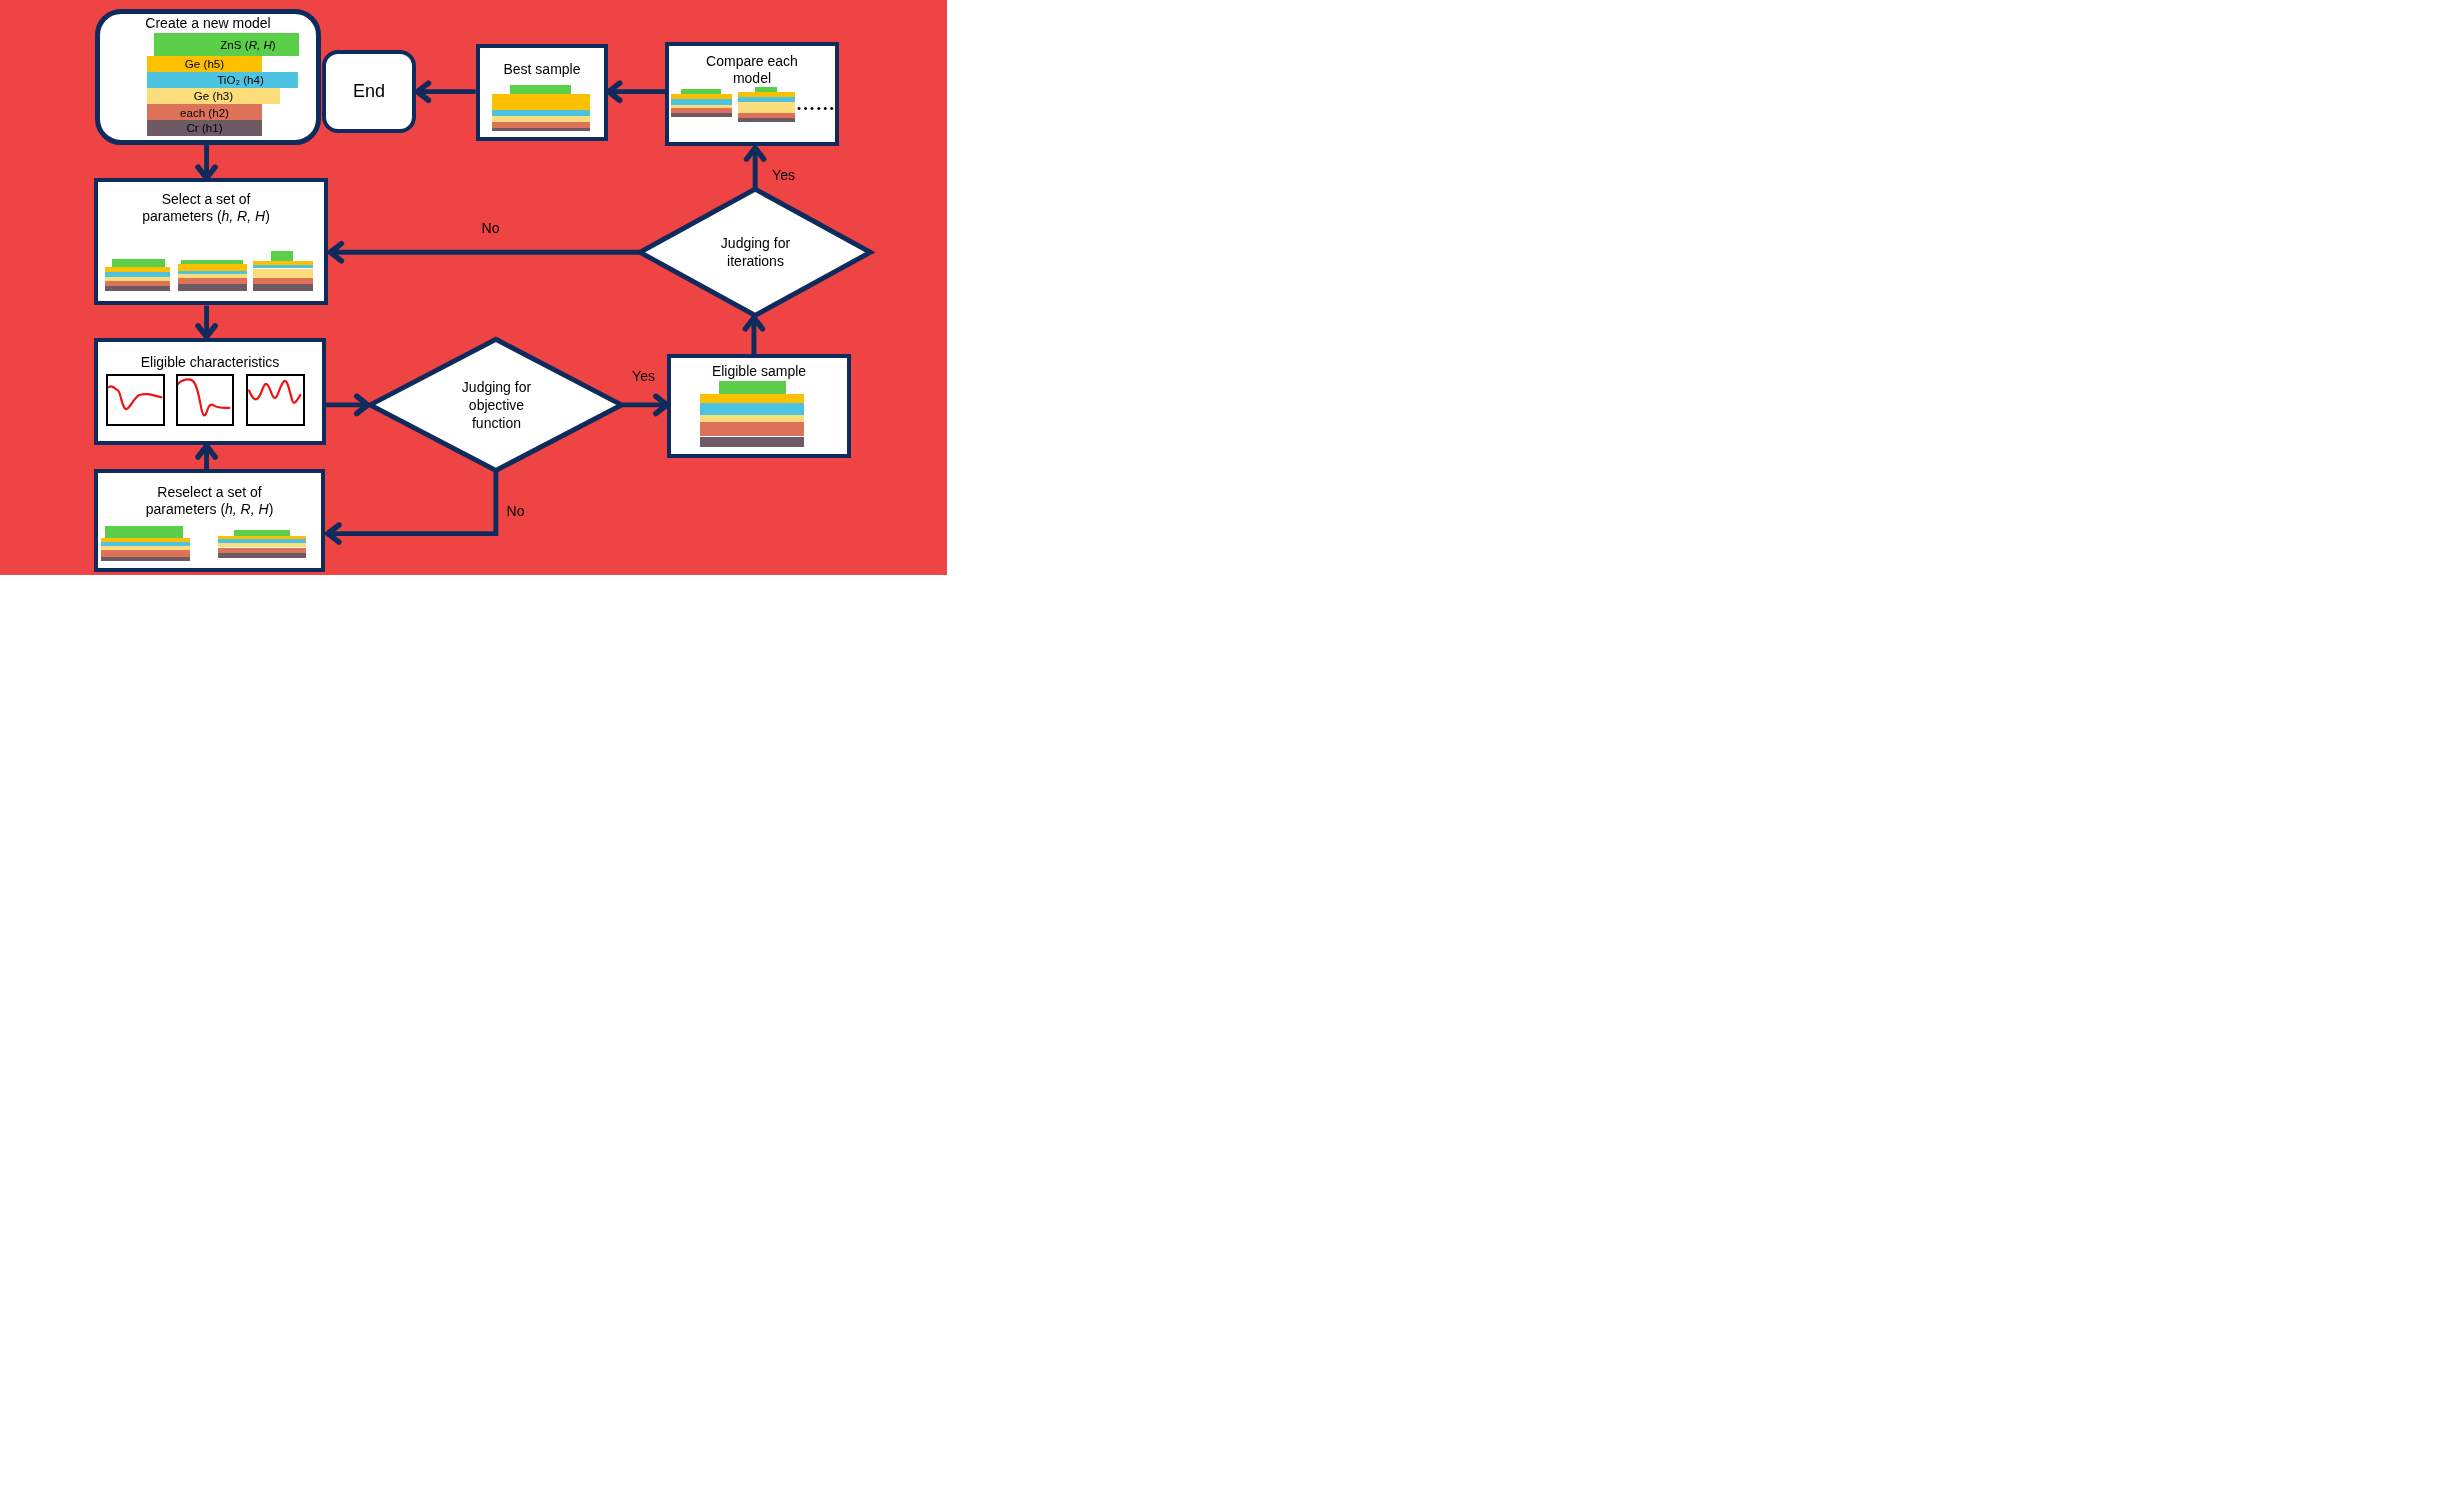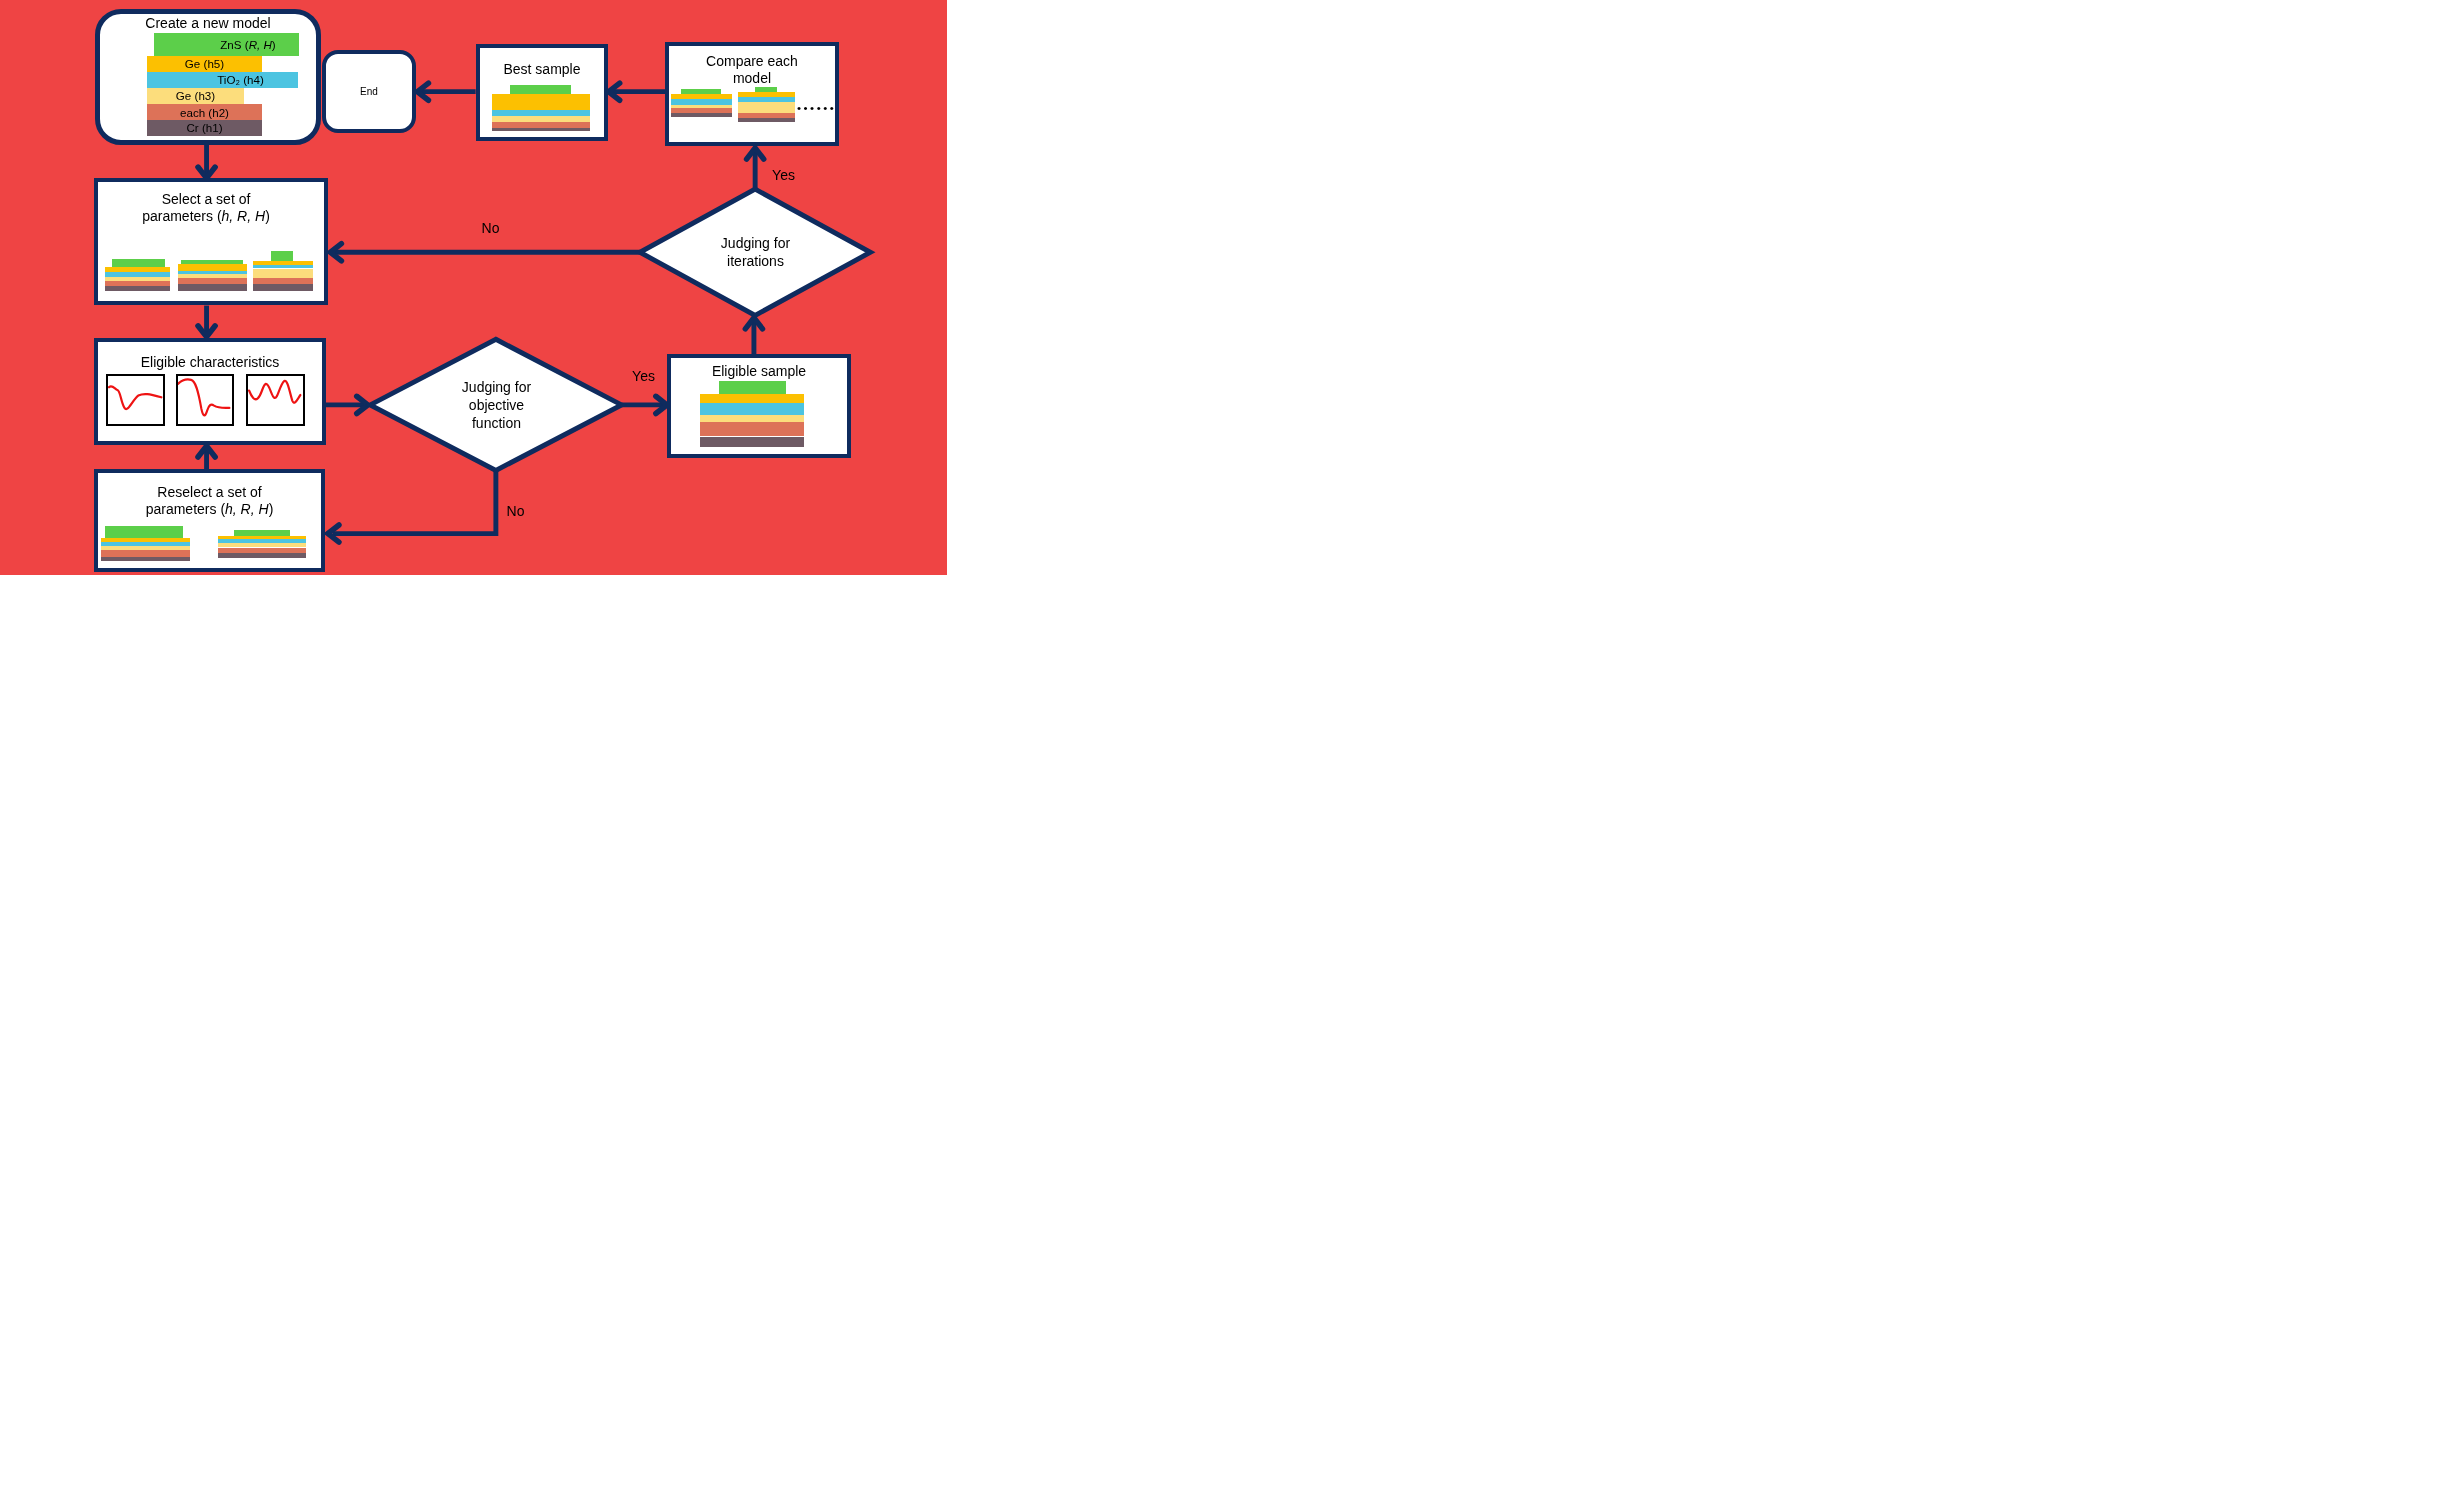--- a/index.html
+++ b/index.html
@@ -92,32 +92,32 @@
   <div class="title" style="left:95px;top:14.7px;width:226px;"><span>Create a new model</span></div>
   <div class="lyrow" style="left: 154px; top: 33px; width: 102px; height: 23px; background: rgb(92, 207, 74); padding-left: 43px;">
     <span><span>ZnS (</span><span class="em">R, H</span><span>)</span></span>
   </div>
   <div class="lyrow" style="left: 147px; top: 56px; width: 115px; height: 16px; background: rgb(252, 192, 1);">
       <span>Ge (h5)</span>
     </div>
   <div class="lyrow" style="left: 147px; top: 72px; width: 115px; height: 16px; background: rgb(76, 196, 225); padding-left: 36px;">
       <span>TiO₂ (h4)</span>
     </div>
-  <div class="lyrow" style="left: 147px; top: 88px; width: 97px; height: 16px; background: rgb(252, 221, 124);">
+  <div class="lyrow" style="left: 147px; top: 88px; width: 133px; height: 16px; background: rgb(252, 221, 124);">
       <span>Ge (h3)</span>
     </div>
   <div class="lyrow" style="left: 147px; top: 104px; width: 115px; height: 16.6px; background: rgb(221, 114, 88);">
       <span>each (h2)</span>
     </div>
   <div class="lyrow" style="left: 147px; top: 120px; width: 115px; height: 16px; background: rgb(110, 90, 100);">
       <span>Cr (h1)</span>
     </div>
 
   <div class="node endbox" style="left:322px;top:50px;width:94px;height:83px;"></div>
-  <div class="title" style="left:322px;top:83px;width:94px;font-size:10px;"><span>End</span></div>
+  <div class="title" style="left:322px;top:83px;width:94px;font-size:18px;"><span>End</span></div>
 
   <div class="node" style="left:476px;top:44px;width:132px;height:97px;"></div>
   <div class="title" style="left:476px;top:61px;width:132px;"><span>Best sample</span></div>
   <div class="ly" style="left: 510px; top: 85px; width: 61px; height: 9.2px; background: rgb(92, 207, 74);"></div>
   <div class="ly" style="left: 492px; top: 94px; width: 98px; height: 16px; background: rgb(252, 192, 1);"></div>
   <div class="ly" style="left: 492px; top: 110px; width: 98px; height: 6.1px; background: rgb(76, 196, 225);"></div>
   <div class="ly" style="left: 492px; top: 116px; width: 98px; height: 5.5px; background: rgb(252, 221, 124);"></div>
   <div class="ly" style="left: 492px; top: 122px; width: 98px; height: 5.5px; background: rgb(221, 114, 88);"></div>
   <div class="ly" style="left: 492px; top: 128px; width: 98px; height: 3.1px; background: rgb(110, 90, 100);"></div>
 

